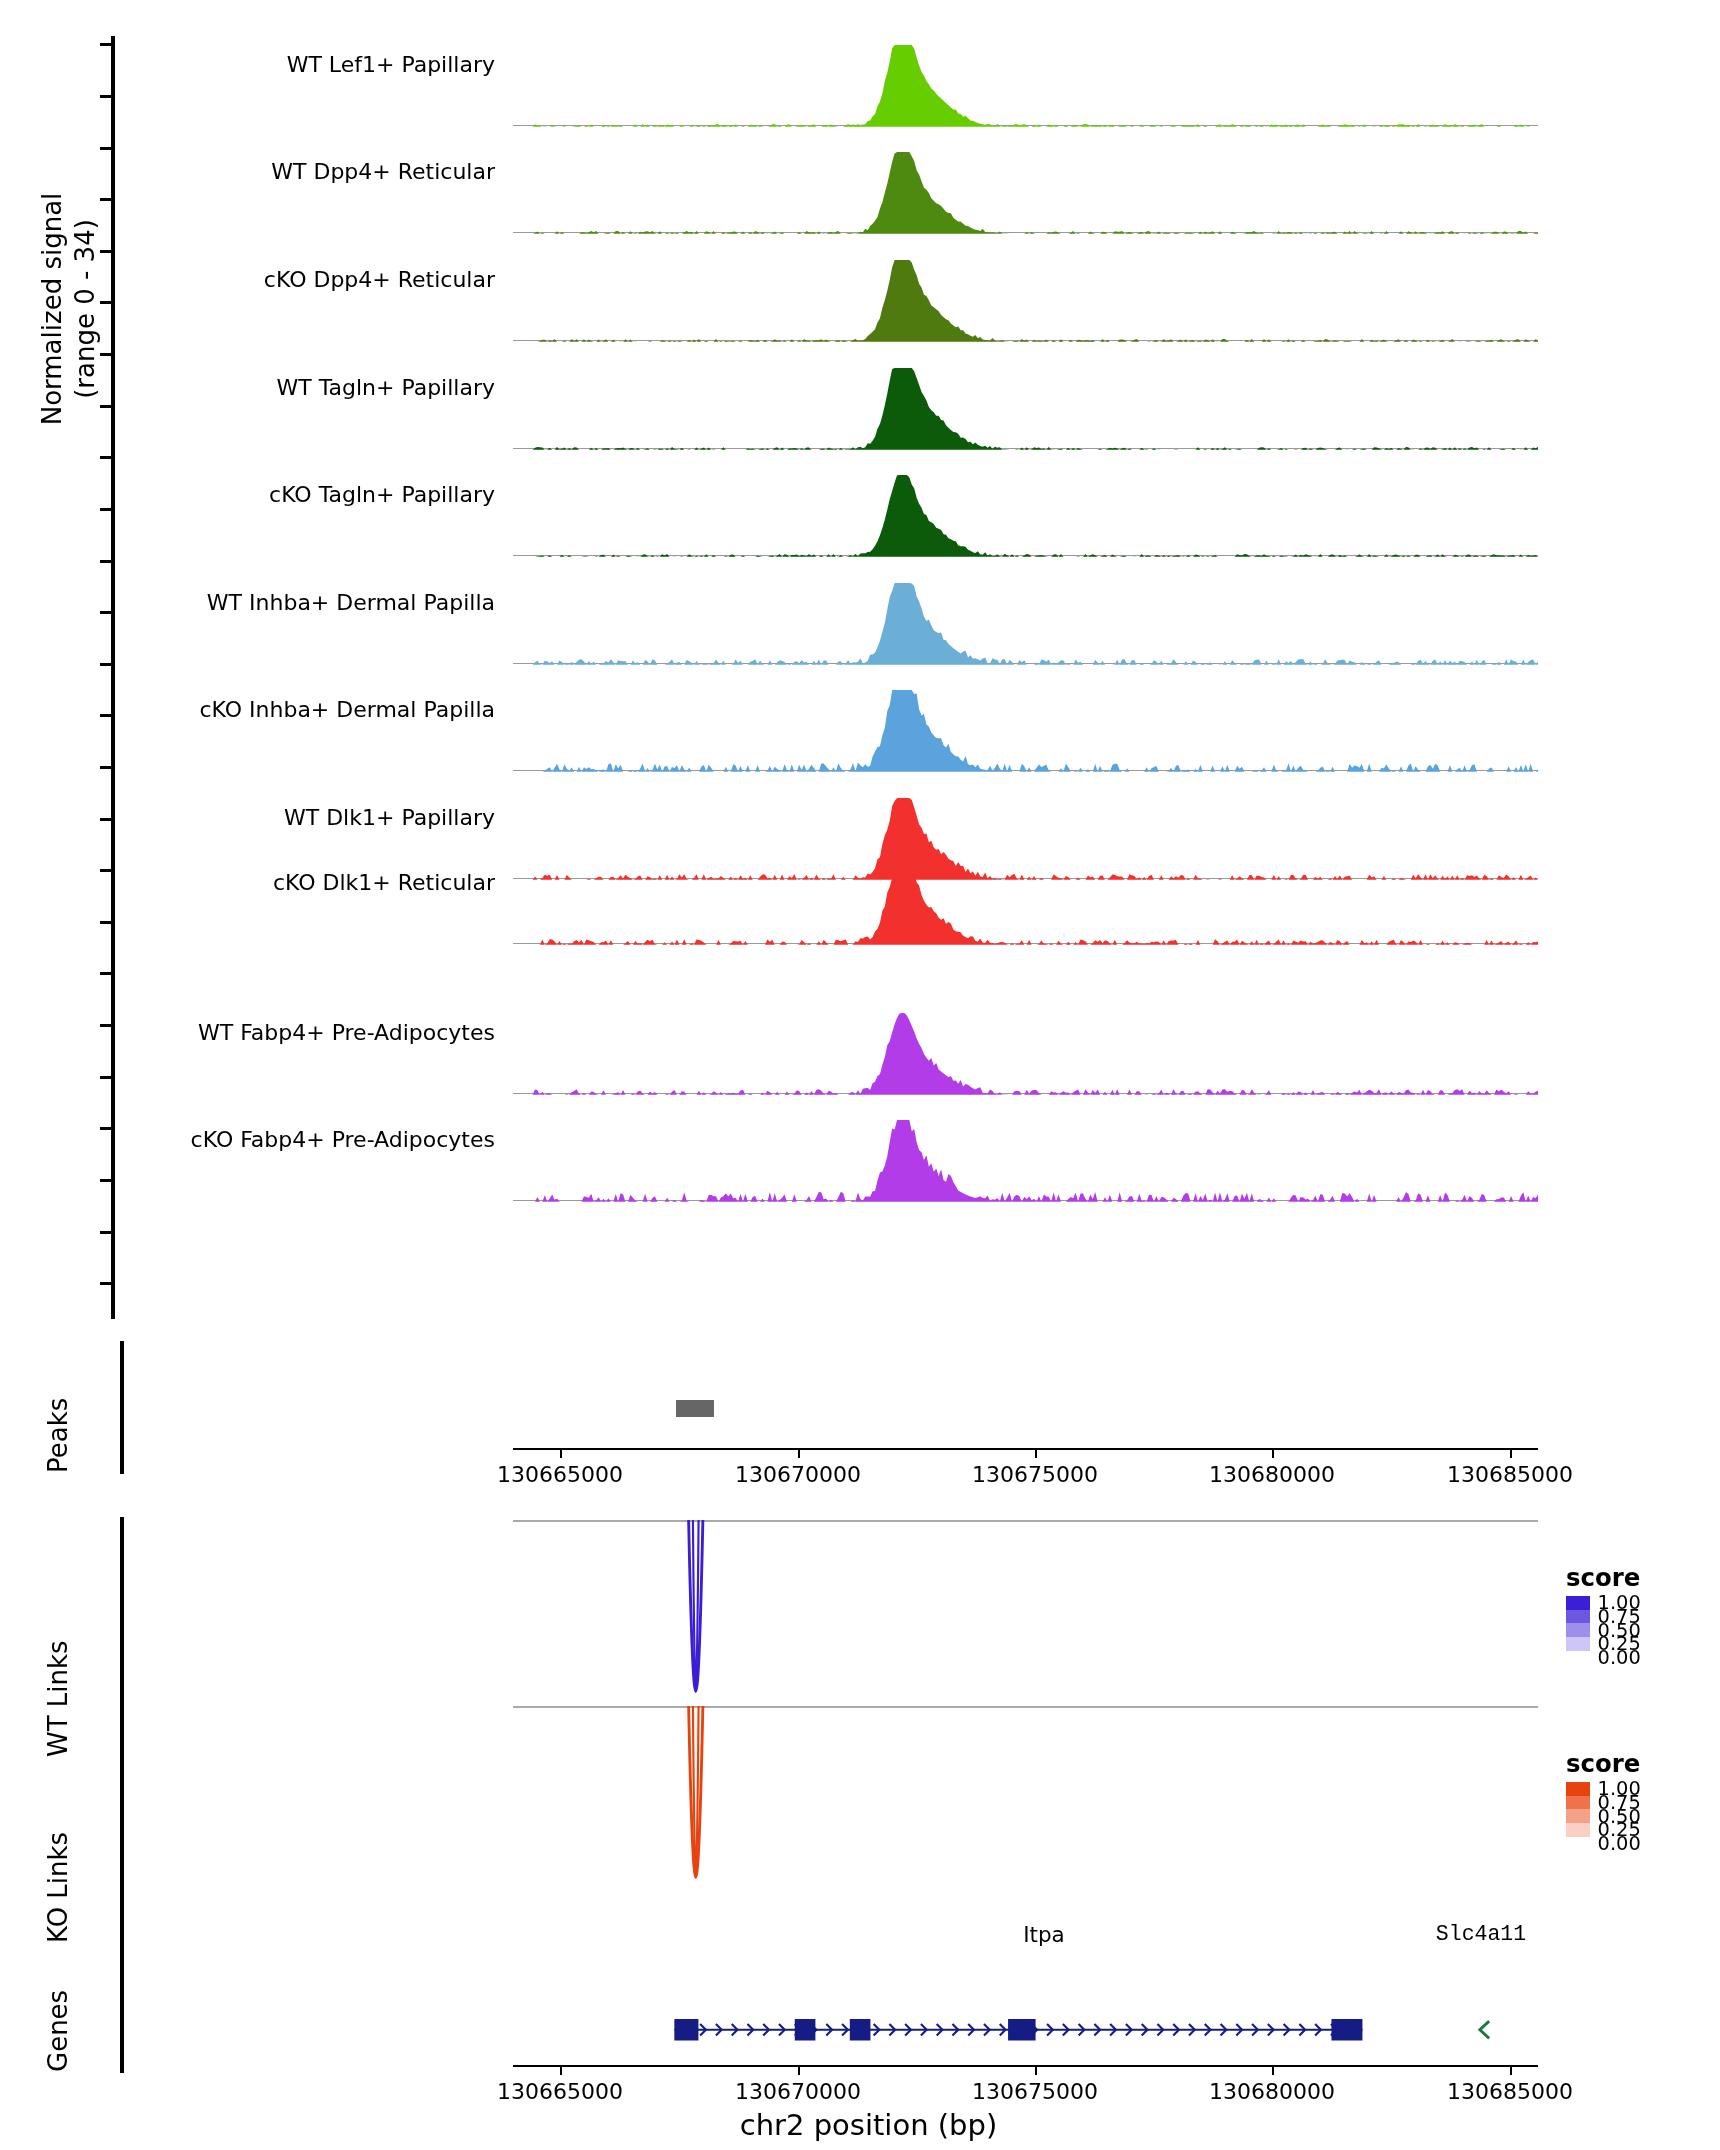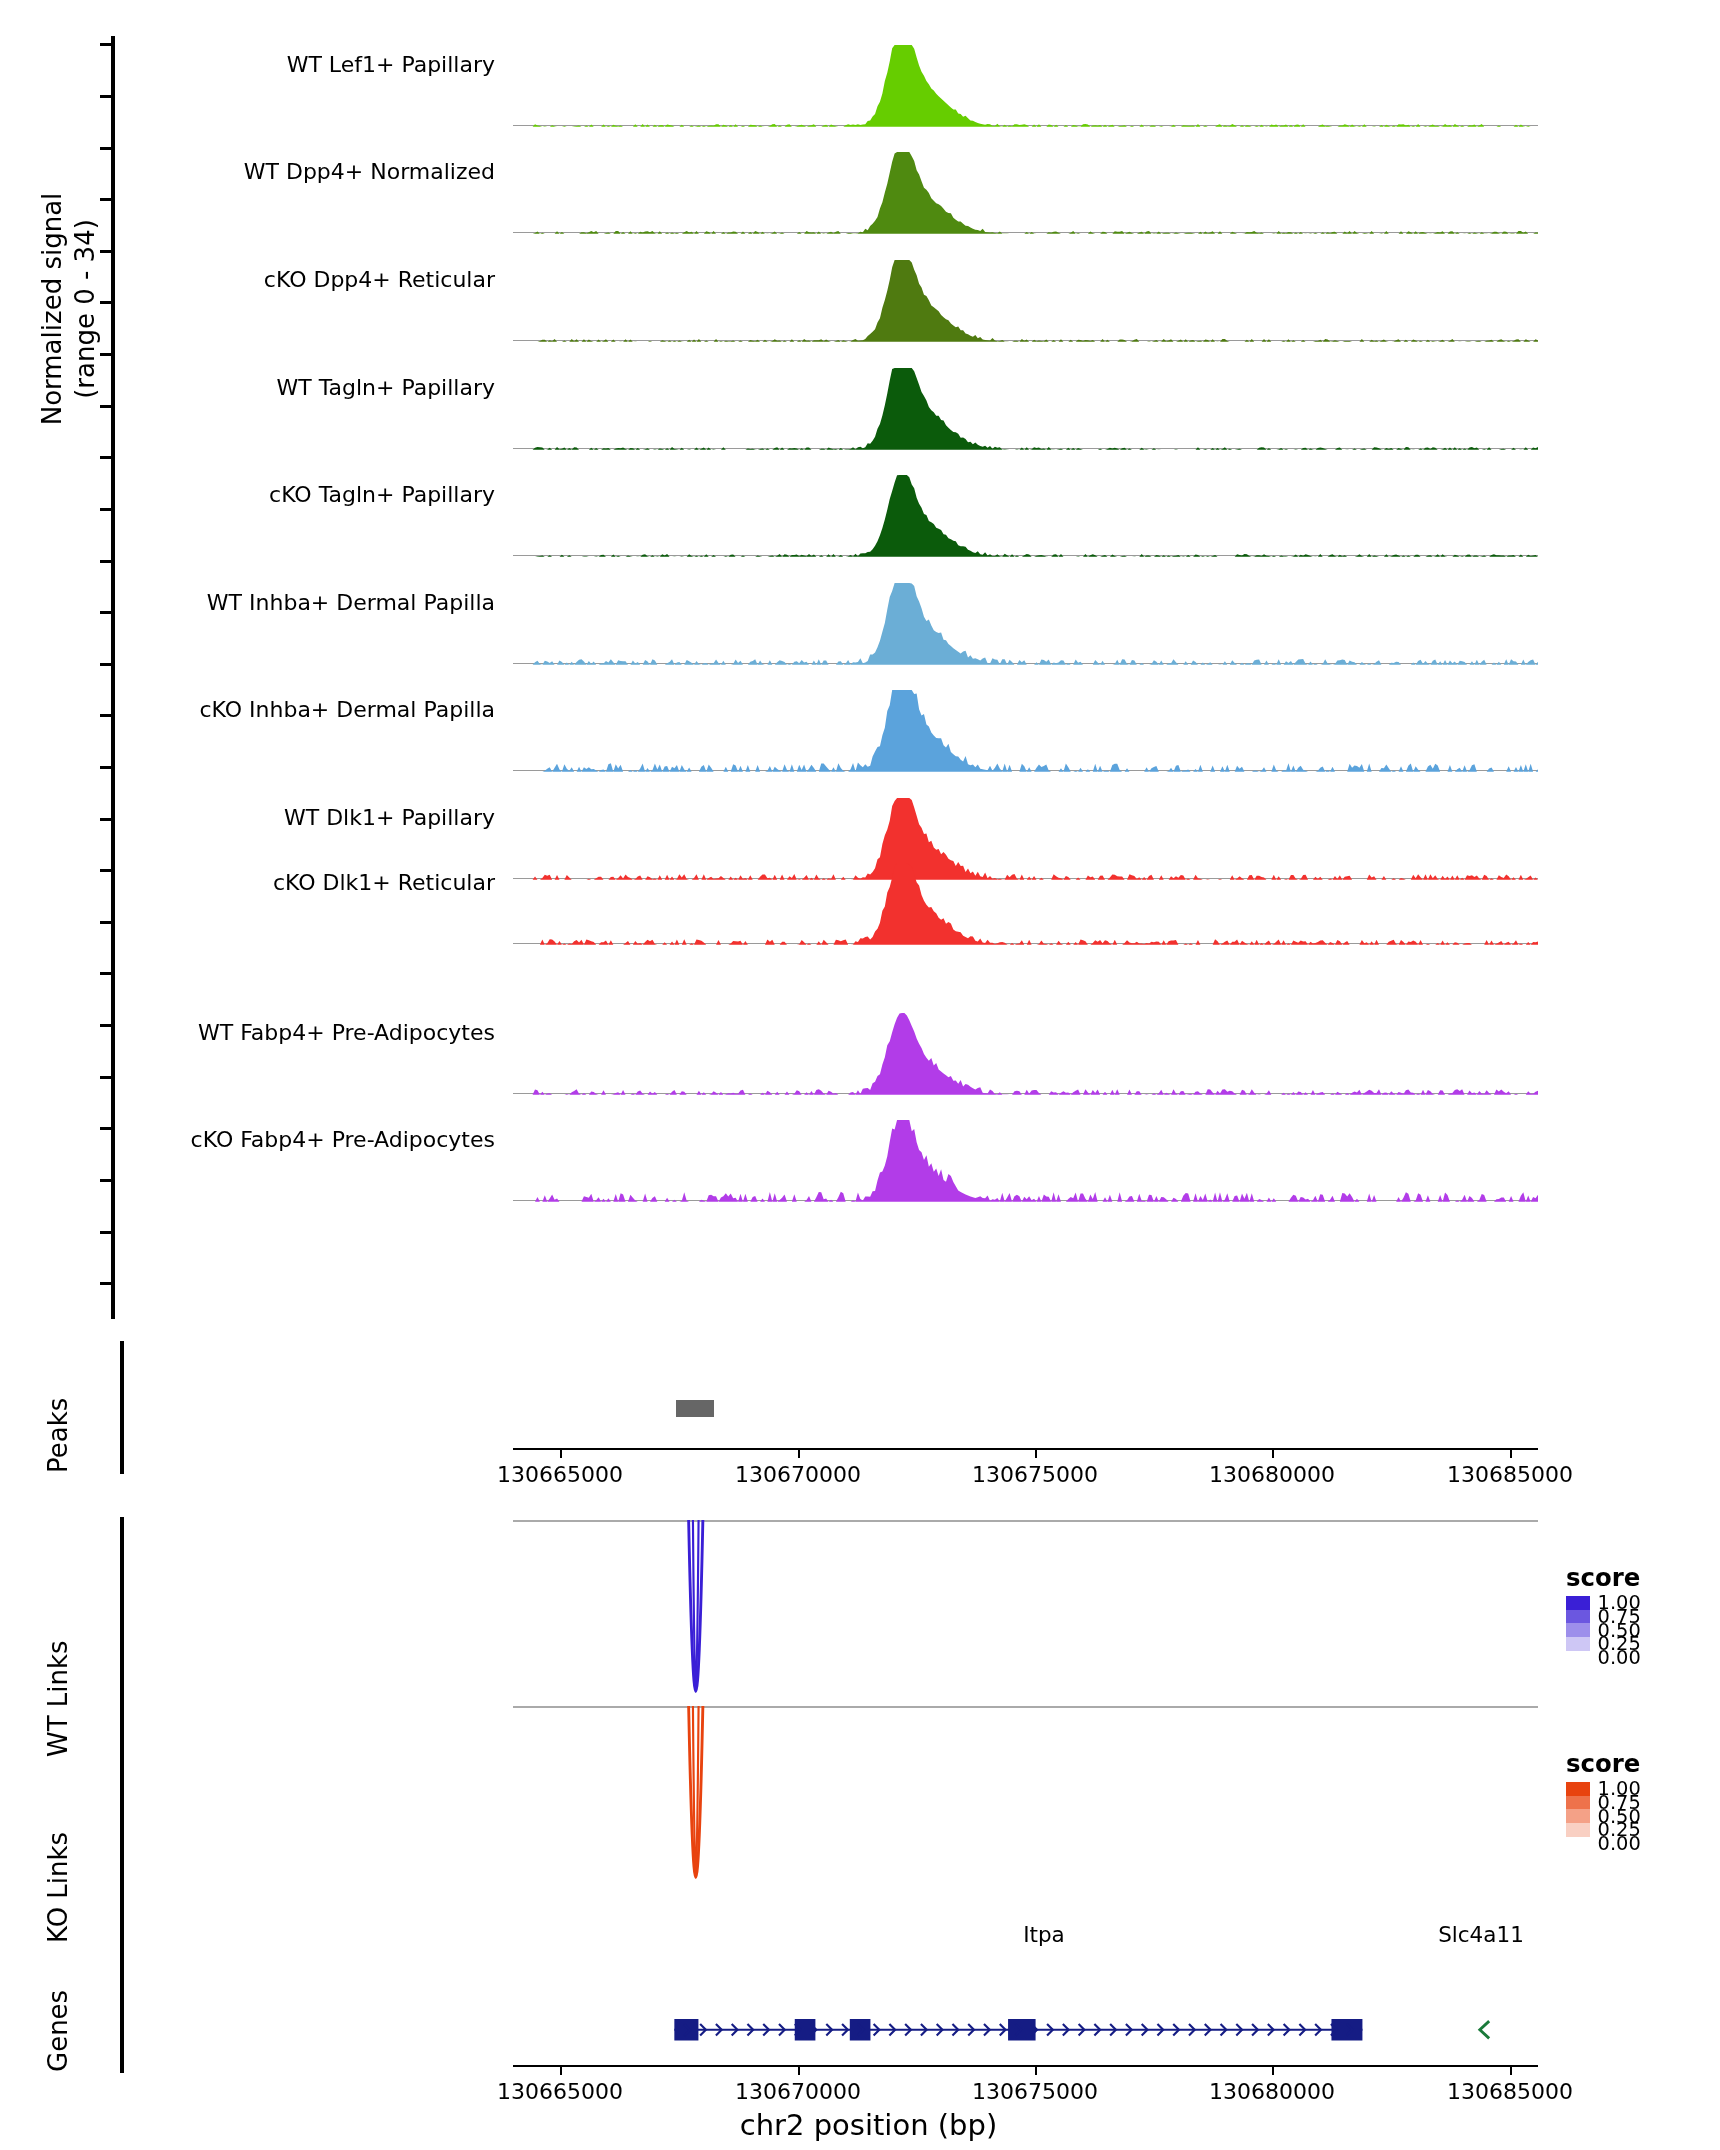--- a/index.html
+++ b/index.html
@@ -247,21 +247,21 @@
         <div class="track" style="top: 13px; height: 108px;">
           <div class="track-label" style="top: 10px;">WT Lef1+ Papillary</div>
           <div class="track-canvas" style="top: 0px; height: 85px;">
             <div class="track-baseline" style="top: 83px;"></div>
             <svg width="1025" height="85" class="track-svg" viewBox="0 0 1430 118">
               <path d="M 0,118 L 0.00,118.00 L 3.41,118.00 L 6.83,118.00 L 10.24,118.00 L 13.65,118.00 L 17.06,118.00 L 20.48,118.00 L 23.89,118.00 L 27.30,118.00 L 30.72,114.55 L 34.13,116.29 L 37.54,116.75 L 40.95,118.00 L 44.37,117.41 L 47.78,118.00 L 51.19,118.00 L 54.61,115.78 L 58.02,117.39 L 61.43,118.00 L 64.84,118.00 L 68.26,118.00 L 71.67,116.75 L 75.08,118.00 L 78.50,118.00 L 81.91,118.00 L 85.32,117.31 L 88.74,116.99 L 92.15,116.33 L 95.56,118.00 L 98.97,118.00 L 102.39,116.16 L 105.80,118.00 L 109.21,114.79 L 112.63,118.00 L 116.04,118.00 L 119.45,118.00 L 122.86,118.00 L 126.28,114.66 L 129.69,118.00 L 133.10,116.41 L 136.52,118.00 L 139.93,115.19 L 143.34,116.43 L 146.75,117.22 L 150.17,116.16 L 153.58,118.00 L 156.99,118.00 L 160.41,118.00 L 163.82,118.00 L 167.23,118.00 L 170.64,114.55 L 174.06,118.00 L 177.47,118.00 L 180.88,114.27 L 184.30,118.00 L 187.71,114.87 L 191.12,118.00 L 194.53,118.00 L 197.95,115.01 L 201.36,118.00 L 204.77,116.00 L 208.19,115.65 L 211.60,118.00 L 215.01,114.71 L 218.42,115.55 L 221.84,116.13 L 225.25,118.00 L 228.66,118.00 L 232.08,118.00 L 235.49,115.28 L 238.90,118.00 L 242.32,118.00 L 245.73,118.00 L 249.14,116.06 L 252.55,118.00 L 255.97,117.19 L 259.38,116.03 L 262.79,118.00 L 266.21,116.55 L 269.62,118.00 L 273.03,116.64 L 276.44,116.28 L 279.86,116.54 L 283.27,114.37 L 286.68,114.51 L 290.10,118.00 L 293.51,115.28 L 296.92,116.13 L 300.33,118.00 L 303.75,115.60 L 307.16,118.00 L 310.57,114.37 L 313.99,118.00 L 317.40,118.00 L 320.81,116.47 L 324.22,118.00 L 327.64,118.00 L 331.05,115.03 L 334.46,115.61 L 337.88,115.77 L 341.29,118.00 L 344.70,116.07 L 348.11,117.56 L 351.53,118.00 L 354.94,118.00 L 358.35,116.75 L 361.77,114.46 L 365.18,114.08 L 368.59,118.00 L 372.00,116.29 L 375.42,118.00 L 378.83,118.00 L 382.24,115.07 L 385.66,114.62 L 389.07,118.00 L 392.48,118.00 L 395.89,117.08 L 399.31,115.68 L 402.72,115.27 L 406.13,116.48 L 409.55,118.00 L 412.96,116.46 L 416.37,116.00 L 419.79,114.49 L 423.20,118.00 L 426.61,118.00 L 430.02,118.00 L 433.44,116.22 L 436.85,114.99 L 440.26,118.00 L 443.68,114.82 L 447.09,116.20 L 450.50,117.22 L 453.91,117.97 L 457.33,117.95 L 460.74,117.93 L 464.15,115.77 L 467.57,114.57 L 470.98,115.43 L 474.39,114.96 L 477.80,115.54 L 481.22,114.31 L 484.63,115.46 L 488.04,114.88 L 491.46,114.53 L 494.87,109.79 L 498.28,109.15 L 501.69,103.48 L 505.11,100.24 L 508.52,89.19 L 511.93,83.19 L 515.35,71.46 L 518.76,54.07 L 522.17,42.67 L 525.58,26.94 L 529.00,8.32 L 532.41,4.00 L 535.82,4.00 L 539.24,4.00 L 542.65,4.00 L 546.06,4.00 L 549.47,4.00 L 552.89,4.00 L 556.30,4.00 L 559.71,9.09 L 563.13,21.43 L 566.54,32.41 L 569.95,41.17 L 573.37,46.79 L 576.78,54.03 L 580.19,58.80 L 583.60,64.45 L 587.02,67.21 L 590.43,71.87 L 593.84,75.24 L 597.26,78.52 L 600.67,81.75 L 604.08,84.94 L 607.49,88.07 L 610.91,91.10 L 614.32,94.00 L 617.73,93.90 L 621.15,99.33 L 624.56,100.10 L 627.97,103.89 L 631.38,102.45 L 634.80,106.00 L 638.21,109.21 L 641.62,109.53 L 645.04,111.26 L 648.45,112.86 L 651.86,113.76 L 655.27,114.53 L 658.69,115.18 L 662.10,114.07 L 665.51,114.47 L 668.93,116.56 L 672.34,116.87 L 675.75,113.91 L 679.16,117.32 L 682.58,117.48 L 685.99,114.98 L 689.40,117.70 L 692.82,116.17 L 696.23,117.40 L 699.64,114.63 L 703.05,114.59 L 706.47,115.37 L 709.88,115.26 L 713.29,114.36 L 716.71,115.33 L 720.12,117.99 L 723.53,117.99 L 726.95,114.64 L 730.36,118.00 L 733.77,114.46 L 737.18,118.00 L 740.60,118.00 L 744.01,118.00 L 747.42,114.83 L 750.84,115.60 L 754.25,118.00 L 757.66,115.10 L 761.07,118.00 L 764.49,118.00 L 767.90,118.00 L 771.31,115.38 L 774.73,118.00 L 778.14,118.00 L 781.55,115.64 L 784.96,116.13 L 788.38,117.56 L 791.79,117.54 L 795.20,114.55 L 798.62,114.16 L 802.03,114.86 L 805.44,118.00 L 808.85,116.26 L 812.27,115.71 L 815.68,116.53 L 819.09,115.33 L 822.51,118.00 L 825.92,115.11 L 829.33,118.00 L 832.74,116.06 L 836.16,115.03 L 839.57,118.00 L 842.98,118.00 L 846.40,116.76 L 849.81,116.55 L 853.22,116.01 L 856.63,118.00 L 860.05,118.00 L 863.46,116.55 L 866.87,118.00 L 870.29,118.00 L 873.70,118.00 L 877.11,114.77 L 880.53,118.00 L 883.94,117.54 L 887.35,118.00 L 890.76,116.16 L 894.18,116.29 L 897.59,118.00 L 901.00,118.00 L 904.42,116.86 L 907.83,118.00 L 911.24,118.00 L 914.65,118.00 L 918.07,117.55 L 921.48,115.23 L 924.89,118.00 L 928.31,118.00 L 931.72,118.00 L 935.13,116.00 L 938.54,116.10 L 941.96,116.61 L 945.37,116.52 L 948.78,116.37 L 952.20,118.00 L 955.61,114.24 L 959.02,118.00 L 962.43,118.00 L 965.85,116.29 L 969.26,118.00 L 972.67,118.00 L 976.09,118.00 L 979.50,118.00 L 982.91,115.38 L 986.32,114.35 L 989.74,118.00 L 993.15,115.99 L 996.56,117.13 L 999.98,117.06 L 1003.39,114.05 L 1006.80,115.75 L 1010.21,118.00 L 1013.63,118.00 L 1017.04,115.78 L 1020.45,118.00 L 1023.87,115.70 L 1027.28,116.61 L 1030.69,118.00 L 1034.11,118.00 L 1037.52,116.69 L 1040.93,118.00 L 1044.34,115.07 L 1047.76,118.00 L 1051.17,117.28 L 1054.58,118.00 L 1058.00,114.88 L 1061.41,115.73 L 1064.82,114.69 L 1068.23,118.00 L 1071.65,116.28 L 1075.06,116.30 L 1078.47,114.73 L 1081.89,118.00 L 1085.30,115.51 L 1088.71,118.00 L 1092.12,115.18 L 1095.54,114.86 L 1098.95,118.00 L 1102.36,114.32 L 1105.78,118.00 L 1109.19,118.00 L 1112.60,118.00 L 1116.01,118.00 L 1119.43,118.00 L 1122.84,118.00 L 1126.25,115.82 L 1129.67,114.94 L 1133.08,117.10 L 1136.49,116.50 L 1139.90,117.42 L 1143.32,118.00 L 1146.73,118.00 L 1150.14,118.00 L 1153.56,116.26 L 1156.97,116.10 L 1160.38,114.30 L 1163.79,115.43 L 1167.21,117.53 L 1170.62,114.94 L 1174.03,117.19 L 1177.45,118.00 L 1180.86,116.78 L 1184.27,118.00 L 1187.68,114.41 L 1191.10,118.00 L 1194.51,118.00 L 1197.92,118.00 L 1201.34,117.40 L 1204.75,118.00 L 1208.16,118.00 L 1211.58,115.37 L 1214.99,118.00 L 1218.40,115.10 L 1221.81,116.80 L 1225.23,118.00 L 1228.64,116.32 L 1232.05,118.00 L 1235.47,114.62 L 1238.88,114.78 L 1242.29,114.36 L 1245.70,116.24 L 1249.12,115.16 L 1252.53,118.00 L 1255.94,116.67 L 1259.36,118.00 L 1262.77,114.12 L 1266.18,118.00 L 1269.59,118.00 L 1273.01,116.94 L 1276.42,118.00 L 1279.83,116.17 L 1283.25,114.78 L 1286.66,116.96 L 1290.07,116.59 L 1293.48,118.00 L 1296.90,117.16 L 1300.31,114.03 L 1303.72,116.68 L 1307.14,115.64 L 1310.55,118.00 L 1313.96,114.17 L 1317.37,116.25 L 1320.79,118.00 L 1324.20,116.24 L 1327.61,118.00 L 1331.03,118.00 L 1334.44,115.93 L 1337.85,116.20 L 1341.26,114.70 L 1344.68,118.00 L 1348.09,116.18 L 1351.50,114.19 L 1354.92,118.00 L 1358.33,118.00 L 1361.74,118.00 L 1365.16,118.00 L 1368.57,118.00 L 1371.98,118.00 L 1375.39,116.23 L 1378.81,118.00 L 1382.22,118.00 L 1385.63,118.00 L 1389.05,118.00 L 1392.46,118.00 L 1395.87,118.00 L 1399.28,115.14 L 1402.70,118.00 L 1406.11,114.72 L 1409.52,117.35 L 1412.94,118.00 L 1416.35,116.82 L 1419.76,118.00 L 1423.17,118.00 L 1426.59,118.00 L 1430.00,118.00 L 1430,118 Z" fill="#66CD00" stroke="none"></path>
             </svg>
           </div>
         </div>
         <div class="track" style="top: 120px; height: 108px;">
-          <div class="track-label" style="top: 10px;">WT Dpp4+ Normalized</div>
+          <div class="track-label" style="top: 10px;">WT Dpp4+ Reticular</div>
           <div class="track-canvas" style="top: 0px; height: 85px;">
             <div class="track-baseline" style="top: 83px;"></div>
             <svg width="1025" height="85" class="track-svg" viewBox="0 0 1430 118">
               <path d="M 0,118 L 0.00,118.00 L 3.41,118.00 L 6.83,118.00 L 10.24,118.00 L 13.65,118.00 L 17.06,118.00 L 20.48,118.00 L 23.89,118.00 L 27.30,118.00 L 30.72,116.74 L 34.13,114.85 L 37.54,118.00 L 40.95,116.69 L 44.37,118.00 L 47.78,118.00 L 51.19,118.00 L 54.61,118.00 L 58.02,118.00 L 61.43,114.42 L 64.84,118.00 L 68.26,115.44 L 71.67,118.00 L 75.08,118.00 L 78.50,118.00 L 81.91,118.00 L 85.32,118.00 L 88.74,118.00 L 92.15,118.00 L 95.56,115.73 L 98.97,115.90 L 102.39,117.27 L 105.80,115.72 L 109.21,114.20 L 112.63,115.89 L 116.04,114.15 L 119.45,118.00 L 122.86,118.00 L 126.28,118.00 L 129.69,117.07 L 133.10,116.23 L 136.52,118.00 L 139.93,118.00 L 143.34,114.12 L 146.75,114.13 L 150.17,118.00 L 153.58,115.41 L 156.99,118.00 L 160.41,118.00 L 163.82,114.42 L 167.23,118.00 L 170.64,116.80 L 174.06,118.00 L 177.47,115.01 L 180.88,116.15 L 184.30,114.95 L 187.71,114.48 L 191.12,115.78 L 194.53,114.24 L 197.95,117.15 L 201.36,118.00 L 204.77,114.56 L 208.19,118.00 L 211.60,118.00 L 215.01,116.21 L 218.42,118.00 L 221.84,116.16 L 225.25,117.43 L 228.66,116.38 L 232.08,118.00 L 235.49,118.00 L 238.90,115.79 L 242.32,114.11 L 245.73,116.28 L 249.14,115.04 L 252.55,118.00 L 255.97,114.25 L 259.38,118.00 L 262.79,118.00 L 266.21,118.00 L 269.62,114.47 L 273.03,115.40 L 276.44,118.00 L 279.86,114.16 L 283.27,118.00 L 286.68,118.00 L 290.10,118.00 L 293.51,115.61 L 296.92,118.00 L 300.33,116.13 L 303.75,116.10 L 307.16,114.89 L 310.57,115.24 L 313.99,118.00 L 317.40,118.00 L 320.81,114.70 L 324.22,118.00 L 327.64,118.00 L 331.05,115.46 L 334.46,118.00 L 337.88,114.18 L 341.29,115.56 L 344.70,118.00 L 348.11,115.02 L 351.53,118.00 L 354.94,117.56 L 358.35,118.00 L 361.77,116.90 L 365.18,114.92 L 368.59,118.00 L 372.00,117.54 L 375.42,116.21 L 378.83,118.00 L 382.24,118.00 L 385.66,118.00 L 389.07,118.00 L 392.48,118.00 L 395.89,118.00 L 399.31,115.48 L 402.72,118.00 L 406.13,118.00 L 409.55,114.22 L 412.96,115.72 L 416.37,116.10 L 419.79,115.86 L 423.20,118.00 L 426.61,114.65 L 430.02,118.00 L 433.44,117.08 L 436.85,118.00 L 440.26,116.20 L 443.68,115.12 L 447.09,117.09 L 450.50,115.27 L 453.91,114.16 L 457.33,117.96 L 460.74,117.94 L 464.15,117.90 L 467.57,116.76 L 470.98,116.90 L 474.39,117.65 L 477.80,117.45 L 481.22,117.15 L 484.63,115.23 L 488.04,115.94 L 491.46,110.88 L 494.87,113.04 L 498.28,107.11 L 501.69,104.03 L 505.11,99.93 L 508.52,94.63 L 511.93,82.71 L 515.35,73.94 L 518.76,60.35 L 522.17,48.22 L 525.58,32.76 L 529.00,17.44 L 532.41,5.82 L 535.82,4.00 L 539.24,4.00 L 542.65,4.00 L 546.06,4.00 L 549.47,4.00 L 552.89,4.00 L 556.30,9.68 L 559.71,16.52 L 563.13,29.52 L 566.54,35.29 L 569.95,44.54 L 573.37,53.75 L 576.78,56.40 L 580.19,61.20 L 583.60,68.40 L 587.02,71.98 L 590.43,75.27 L 593.84,76.92 L 597.26,79.11 L 600.67,82.90 L 604.08,87.38 L 607.49,88.89 L 610.91,89.40 L 614.32,95.77 L 617.73,98.32 L 621.15,100.71 L 624.56,100.86 L 627.97,104.10 L 631.38,106.76 L 634.80,107.07 L 638.21,109.09 L 641.62,111.14 L 645.04,112.26 L 648.45,112.63 L 651.86,114.07 L 655.27,110.85 L 658.69,115.39 L 662.10,115.90 L 665.51,116.32 L 668.93,115.71 L 672.34,116.95 L 675.75,117.19 L 679.16,114.71 L 682.58,117.52 L 685.99,117.63 L 689.40,117.73 L 692.82,117.80 L 696.23,117.85 L 699.64,117.89 L 703.05,117.92 L 706.47,117.94 L 709.88,117.96 L 713.29,117.97 L 716.71,115.60 L 720.12,117.99 L 723.53,115.42 L 726.95,117.46 L 730.36,118.00 L 733.77,118.00 L 737.18,118.00 L 740.60,118.00 L 744.01,118.00 L 747.42,115.80 L 750.84,116.39 L 754.25,115.14 L 757.66,114.76 L 761.07,116.58 L 764.49,118.00 L 767.90,118.00 L 771.31,118.00 L 774.73,118.00 L 778.14,116.51 L 781.55,114.07 L 784.96,118.00 L 788.38,116.78 L 791.79,118.00 L 795.20,118.00 L 798.62,118.00 L 802.03,118.00 L 805.44,114.77 L 808.85,116.83 L 812.27,118.00 L 815.68,118.00 L 819.09,118.00 L 822.51,115.19 L 825.92,115.59 L 829.33,118.00 L 832.74,118.00 L 836.16,118.00 L 839.57,114.40 L 842.98,115.04 L 846.40,115.01 L 849.81,114.05 L 853.22,118.00 L 856.63,116.49 L 860.05,115.10 L 863.46,116.86 L 866.87,118.00 L 870.29,118.00 L 873.70,116.25 L 877.11,115.12 L 880.53,118.00 L 883.94,114.80 L 887.35,114.19 L 890.76,118.00 L 894.18,117.13 L 897.59,117.45 L 901.00,114.78 L 904.42,118.00 L 907.83,116.76 L 911.24,116.67 L 914.65,116.55 L 918.07,118.00 L 921.48,117.45 L 924.89,116.14 L 928.31,117.24 L 931.72,118.00 L 935.13,118.00 L 938.54,116.75 L 941.96,116.68 L 945.37,116.56 L 948.78,117.39 L 952.20,118.00 L 955.61,118.00 L 959.02,115.07 L 962.43,118.00 L 965.85,114.86 L 969.26,117.36 L 972.67,116.05 L 976.09,114.39 L 979.50,118.00 L 982.91,118.00 L 986.32,114.41 L 989.74,118.00 L 993.15,118.00 L 996.56,118.00 L 999.98,118.00 L 1003.39,115.16 L 1006.80,116.68 L 1010.21,118.00 L 1013.63,118.00 L 1017.04,118.00 L 1020.45,117.46 L 1023.87,115.50 L 1027.28,115.96 L 1030.69,115.65 L 1034.11,114.15 L 1037.52,116.58 L 1040.93,117.18 L 1044.34,116.10 L 1047.76,118.00 L 1051.17,118.00 L 1054.58,118.00 L 1058.00,118.00 L 1061.41,117.24 L 1064.82,118.00 L 1068.23,114.18 L 1071.65,117.55 L 1075.06,116.69 L 1078.47,117.31 L 1081.89,115.36 L 1085.30,115.98 L 1088.71,118.00 L 1092.12,116.18 L 1095.54,118.00 L 1098.95,115.51 L 1102.36,118.00 L 1105.78,117.52 L 1109.19,118.00 L 1112.60,117.14 L 1116.01,118.00 L 1119.43,116.66 L 1122.84,118.00 L 1126.25,118.00 L 1129.67,115.74 L 1133.08,118.00 L 1136.49,115.70 L 1139.90,117.27 L 1143.32,115.55 L 1146.73,115.01 L 1150.14,118.00 L 1153.56,118.00 L 1156.97,118.00 L 1160.38,114.78 L 1163.79,117.15 L 1167.21,114.15 L 1170.62,118.00 L 1174.03,114.05 L 1177.45,117.04 L 1180.86,118.00 L 1184.27,118.00 L 1187.68,117.01 L 1191.10,117.41 L 1194.51,118.00 L 1197.92,114.26 L 1201.34,118.00 L 1204.75,118.00 L 1208.16,118.00 L 1211.58,117.40 L 1214.99,118.00 L 1218.40,114.11 L 1221.81,118.00 L 1225.23,118.00 L 1228.64,118.00 L 1232.05,118.00 L 1235.47,118.00 L 1238.88,114.32 L 1242.29,118.00 L 1245.70,118.00 L 1249.12,114.46 L 1252.53,115.89 L 1255.94,118.00 L 1259.36,114.36 L 1262.77,118.00 L 1266.18,116.02 L 1269.59,115.50 L 1273.01,116.98 L 1276.42,118.00 L 1279.83,117.45 L 1283.25,118.00 L 1286.66,116.96 L 1290.07,115.33 L 1293.48,116.37 L 1296.90,114.61 L 1300.31,118.00 L 1303.72,118.00 L 1307.14,114.65 L 1310.55,114.55 L 1313.96,118.00 L 1317.37,115.86 L 1320.79,118.00 L 1324.20,118.00 L 1327.61,117.58 L 1331.03,118.00 L 1334.44,116.66 L 1337.85,118.00 L 1341.26,116.28 L 1344.68,117.24 L 1348.09,118.00 L 1351.50,115.93 L 1354.92,117.51 L 1358.33,117.45 L 1361.74,118.00 L 1365.16,117.23 L 1368.57,115.07 L 1371.98,115.14 L 1375.39,117.38 L 1378.81,118.00 L 1382.22,114.79 L 1385.63,115.08 L 1389.05,118.00 L 1392.46,117.17 L 1395.87,117.28 L 1399.28,118.00 L 1402.70,114.09 L 1406.11,114.12 L 1409.52,116.64 L 1412.94,114.66 L 1416.35,118.00 L 1419.76,118.00 L 1423.17,118.00 L 1426.59,116.06 L 1430.00,116.34 L 1430,118 Z" fill="#4F8A10" stroke="none"></path>
             </svg>
           </div>
         </div>
         <div class="track" style="top: 228px; height: 108px;">
           <div class="track-label" style="top: 10px;">cKO Dpp4+ Reticular</div>
           <div class="track-canvas" style="top: 0px; height: 85px;">
@@ -436,21 +436,21 @@
           </div>
         </div>
     </div>
   </div>
 
   <div id="genes-block" style="top:1893px; height:215px;">
     <div class="side-title" style="left:43px; top:179px;">Genes</div>
     <div class="vspine" style="left:120px; top:3.6px; height:176px;"></div>
     <div id="genes-names">
         <div class="gene-name" style="left: 1044px; top: 29px;">Itpa</div>
-        <div class="gene-name" style="left: 1481px; top: 29px;">Slc4a11</div>
+        <div class="gene-name" style="left: 1481px; top: 29px; font-family: Liberation Mono, monospace;">Slc4a11</div>
       </div>
     <svg id="genes-svg" class="track-svg" width="1025" height="122" style="left:513px; top:65px;" viewBox="0 0 1430 170">
         <line x1="225.0925925925926" x2="1185.0462962962963" y1="100" y2="100" stroke="#151C84" stroke-width="3"></line>
         <rect x="225.0925925925926" y="85" width="33.59837962962962" height="30" fill="#151C84"></rect>
         <rect x="393.08449074074076" y="85" width="28.798611111111086" height="30" fill="#151C84"></rect>
         <rect x="469.88078703703707" y="85" width="28.798611111111086" height="30" fill="#151C84"></rect>
         <rect x="690.6701388888889" y="85" width="38.39814814814815" height="30" fill="#151C84"></rect>
         <rect x="1141.8483796296296" y="85" width="43.19791666666674" height="30" fill="#151C84"></rect>
         <path d="M 239.0925925925926,92 L 247.0925925925926,100 L 239.0925925925926,108" fill="none" stroke="#151C84" stroke-width="3"></path>
         <path d="M 261.0925925925926,92 L 269.0925925925926,100 L 261.0925925925926,108" fill="none" stroke="#151C84" stroke-width="3"></path>

